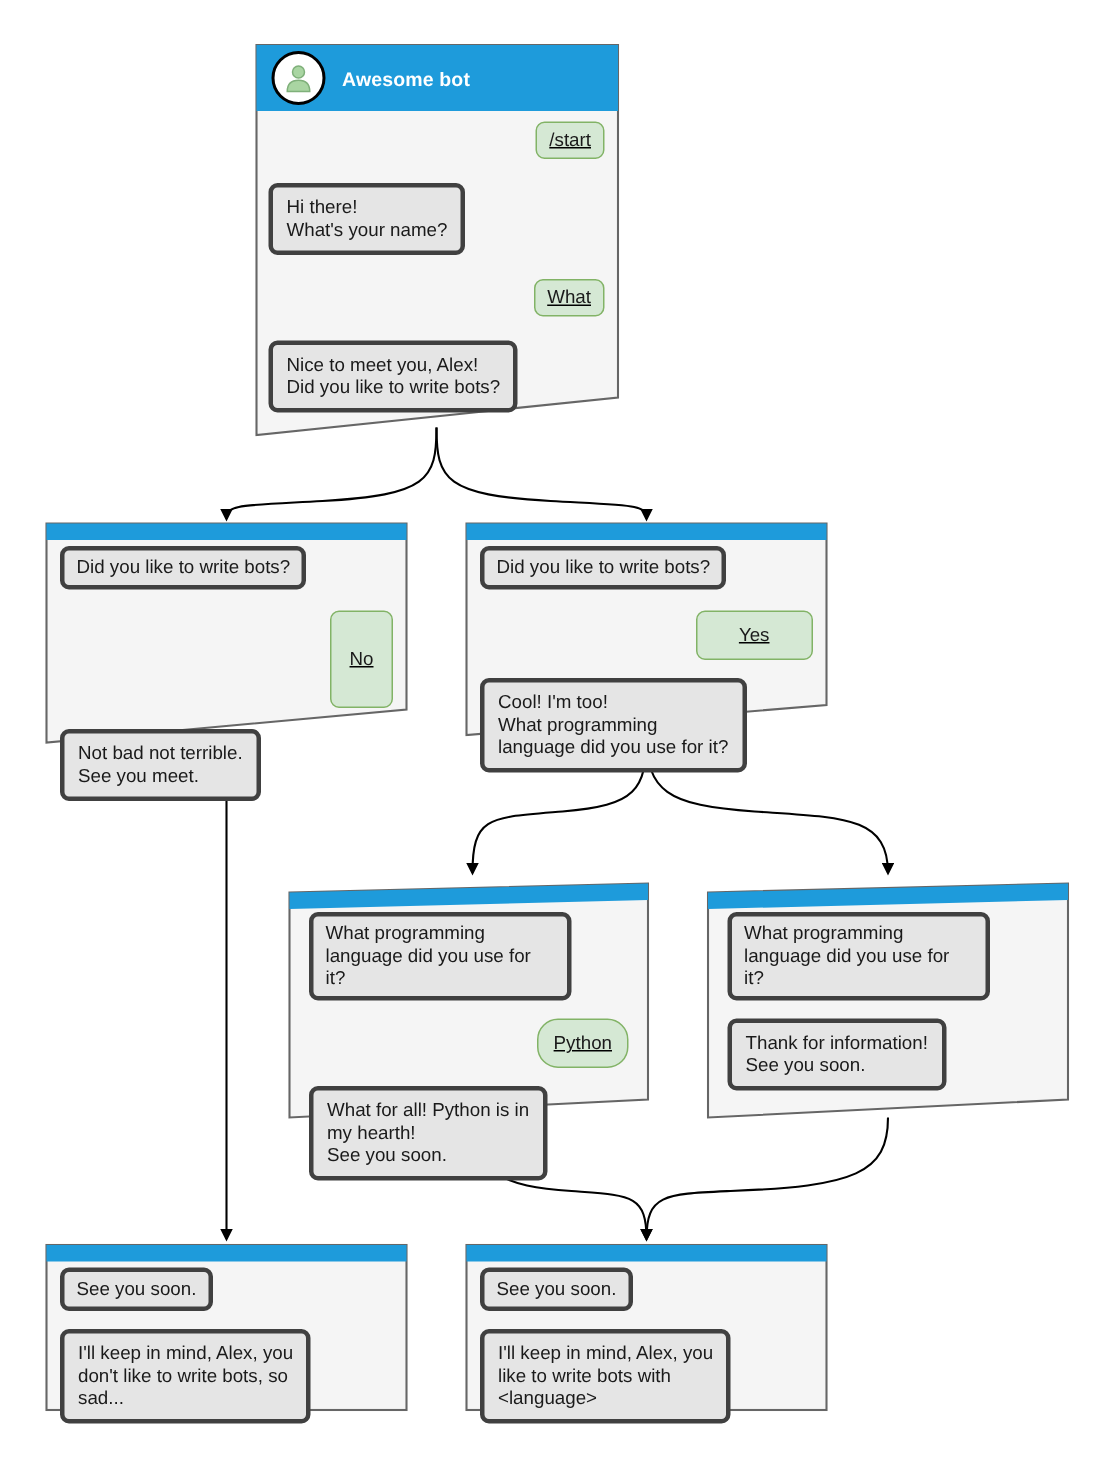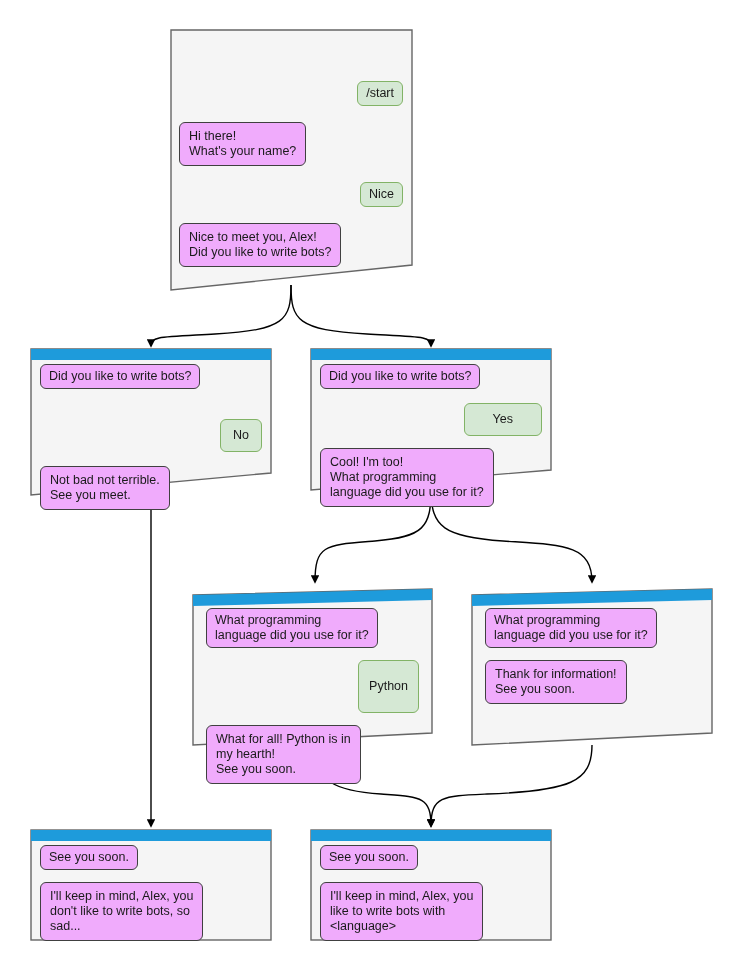--- a/index.html
+++ b/index.html
@@ -86,35 +86,35 @@
     box-sizing: border-box;
     padding: 0 10px;
     display: flex;
     flex-direction: column;
   }
   .row {
     display: flex;
     width: 100%;
   }
   .row.bot { justify-content: flex-start; }
-  .row.user { justify-content: flex-end; }
+  .row.user { justify-content: flex-end; text-decoration: underline; }
   .bubble {
     display: inline-block;
     border-radius: 6px;
     box-sizing: border-box;
     white-space: pre-line;
     font-size: 12.5px;
     line-height: 15px;
     color: #1a1a1a;
     padding: 6px 9px;
     max-width: 82%;
   }
   .bubble.bot {
-    background: #f0abfc;
-    border: 1px solid #404040;
+    background: #e5e5e5;
+    border: 3px solid #404040;
   }
   .bubble.user {
     background: #d5e8d4;
     border: 1px solid #82b366;
   }
   .bubble.thin {
     padding: 4px 8px;
   }
 </style>
 </head>
@@ -142,51 +142,60 @@
     <path d="M 315 745 C 315 782 335 791 381 794 C 420 797 431 796 431 826" fill="none" stroke="#000000" stroke-width="1.4" marker-end="url(#arrow)"></path>
 
     <path d="M 592 745 C 592 782 570 791 487 794 C 443 796 431 796 431 826" fill="none" stroke="#000000" stroke-width="1.4" marker-end="url(#arrow)"></path>
   </svg>
 
   <div class="node" style="left:169px; top:29px; width:244px; height:262px;">
     <svg class="node-shape" viewBox="0 0 244 262" preserveAspectRatio="none">
       <polygon points="2,1 243,1 243,236 2,261" fill="#F5F5F5" stroke="#666666" stroke-width="1.4"></polygon>
     </svg>
     <div class="node-content">
+      <div class="titlebar big" style="background:#1E9BDB; width:241px; left:2px; top:1px;">
+        <span class="avatar">
+          <svg width="24" height="24" viewBox="0 0 24 24">
+            <circle cx="12" cy="8" r="4" fill="#A9D5A2" stroke="#7FB07A" stroke-width="1"></circle>
+            <path d="M4.5 21 C4.5 15.5 8 13.5 12 13.5 C16 13.5 19.5 15.5 19.5 21 Z" fill="#A9D5A2" stroke="#7FB07A" stroke-width="1"></path>
+          </svg>
+        </span>
+        <span class="title-text">Awesome bot</span>
+      </div>
       <div class="msgs" style="top:52px;">
         <div class="row user" style="margin-bottom:16px;">
           <span class="bubble user thin">/start</span>
         </div>
         <div class="row bot" style="margin-bottom:16px;">
           <span class="bubble bot">Hi there!
 What's your name?</span>
         </div>
         <div class="row user" style="margin-bottom:16px;">
-          <span class="bubble user thin">Nice</span>
+          <span class="bubble user thin">What</span>
         </div>
         <div class="row bot">
           <span class="bubble bot">Nice to meet you, Alex!
 Did you like to write bots?</span>
         </div>
       </div>
     </div>
   </div>
 
   <div class="node" style="left:30px; top:348px; width:242px; height:148px;">
     <svg class="node-shape" viewBox="0 0 242 148" preserveAspectRatio="none">
       <polygon points="1,1 241,1 241,125 1,147" fill="#F5F5F5" stroke="#666666" stroke-width="1.4"></polygon>
       <rect x="1" y="1" width="240" height="11" fill="#1E9BDB"></rect>
     </svg>
     <div class="node-content">
       <div class="msgs" style="top:16px;">
         <div class="row bot" style="margin-bottom:14px;">
           <span class="bubble bot thin">Did you like to write bots?</span>
         </div>
         <div class="row user" style="margin-bottom:14px;">
-          <span class="bubble user" style="padding:8px 12px;margin-top:16px;">No</span>
+          <span class="bubble user" style="padding:24px 12px;">No</span>
         </div>
         <div class="row bot">
           <span class="bubble bot">Not bad not terrible.
 See you meet.</span>
         </div>
       </div>
     </div>
   </div>
 
   <div class="node" style="left:310px; top:348px; width:242px; height:143px;">
@@ -216,21 +225,21 @@
       <polygon points="1,7 240,1 240,145 1,157" fill="#F5F5F5" stroke="#666666" stroke-width="1.4"></polygon>
       <polygon points="1,7 240,1 240,12 1,18" fill="#1E9BDB"></polygon>
     </svg>
     <div class="node-content">
       <div class="msgs" style="top:20px; padding:0 14px;">
         <div class="row bot" style="margin-bottom:12px;">
           <span class="bubble bot thin">What programming
 language did you use for it?</span>
         </div>
         <div class="row user" style="margin-bottom:12px;">
-          <span class="bubble user" style="padding:18px 10px;">Python</span>
+          <span class="bubble user" style="padding:8px 10px;border-radius:14px;">Python</span>
         </div>
         <div class="row bot">
           <span class="bubble bot">What for all! Python is in
 my hearth!
 See you soon.</span>
         </div>
       </div>
     </div>
   </div>
 

